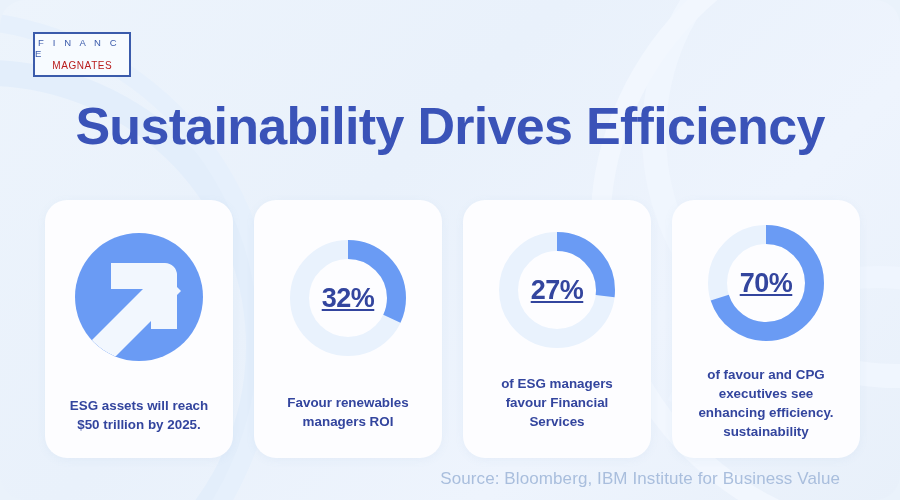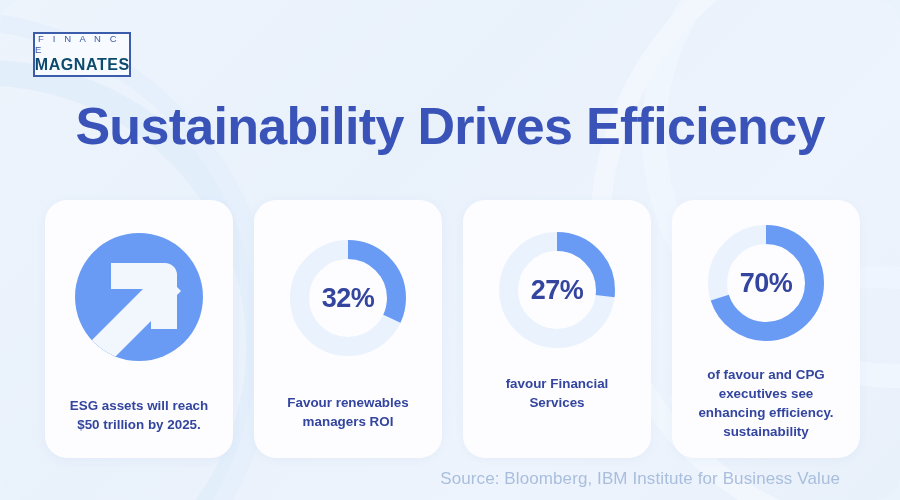--- a/index.html
+++ b/index.html
@@ -94,24 +94,24 @@
   }
   .logo-line-1 {
     font-size: 9.5px;
     letter-spacing: 3.1px;
     color: #3b5bab;
     font-weight: 400;
     line-height: 1.15;
     text-indent: 3.1px;
   }
   .logo-line-2 {
-    font-size: 16px;
+    font-size: 10px;
     letter-spacing: 0.6px;
-    color: #0c4a6e;
-    font-weight: 700;
+    color: #b91c1c;
+    font-weight: 400;
     line-height: 1.15;
     text-indent: 0.6px;
   }
 
   
   #page-title {
     position: absolute;
     left: 0;
     top: 96px;
     width: 900px;
@@ -176,20 +176,21 @@
   .donut-label {
     position: absolute;
     inset: 0;
     display: flex;
     align-items: center;
     justify-content: center;
     font-size: 27px;
     font-weight: 700;
     color: #33459e;
     letter-spacing: -0.5px;
+    text-decoration: underline;
   }
 
   .card-caption {
     position: absolute;
     left: 8px;
     right: 8px;
     text-align: center;
     font-size: 13.4px;
     font-weight: 700;
     color: #33459e;
@@ -286,20 +287,21 @@
       <div class="card-visual">
         <div class="donut">
           <svg width="116" height="116" viewBox="0 0 116 116" aria-hidden="true">
             <circle cx="58" cy="58" r="48.5" fill="none" stroke="#e9f2fd" stroke-width="19"></circle>
             <circle class="donut-arc" cx="58" cy="58" r="48.5" fill="none" stroke="#6a9bf4" stroke-width="19" stroke-dasharray="82.27831159751669 222.45617580069325"></circle>
           </svg>
           <div class="donut-label">27%</div>
         </div>
       </div>
       <div class="card-caption">
+        <div>of ESG managers</div>
         <div>favour Financial</div>
         <div>Services</div>
       </div>
     </div>
 
     <div class="card card-4">
       <div class="card-visual">
         <div class="donut">
           <svg width="116" height="116" viewBox="0 0 116 116" aria-hidden="true">
             <circle cx="58" cy="58" r="48.5" fill="none" stroke="#e9f2fd" stroke-width="19"></circle>

